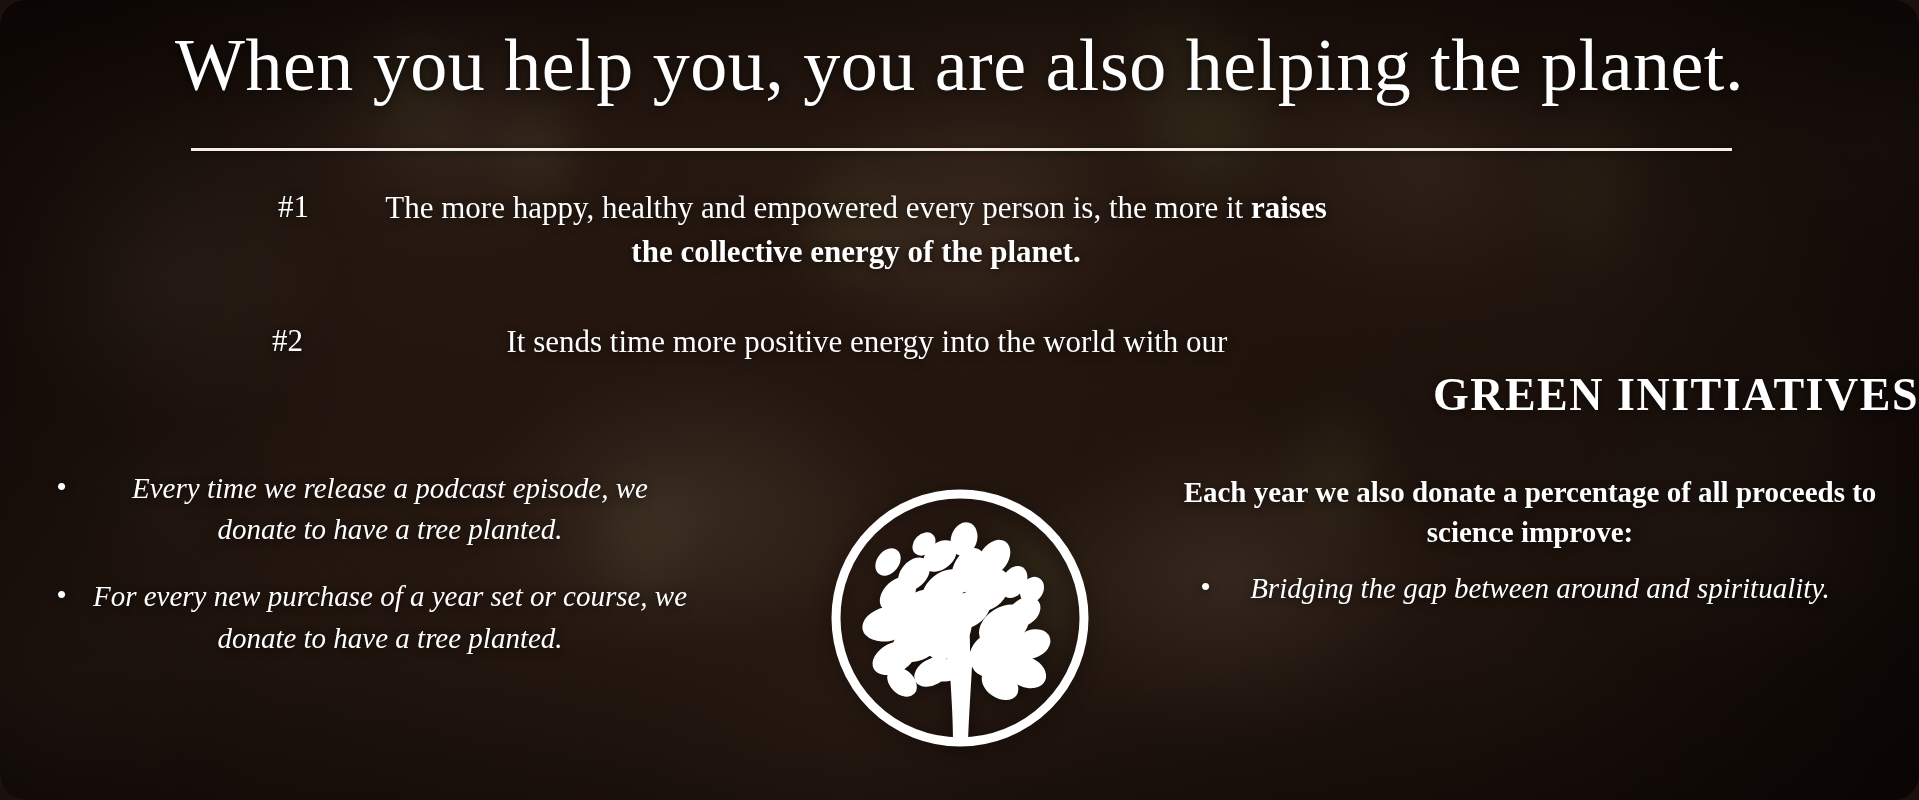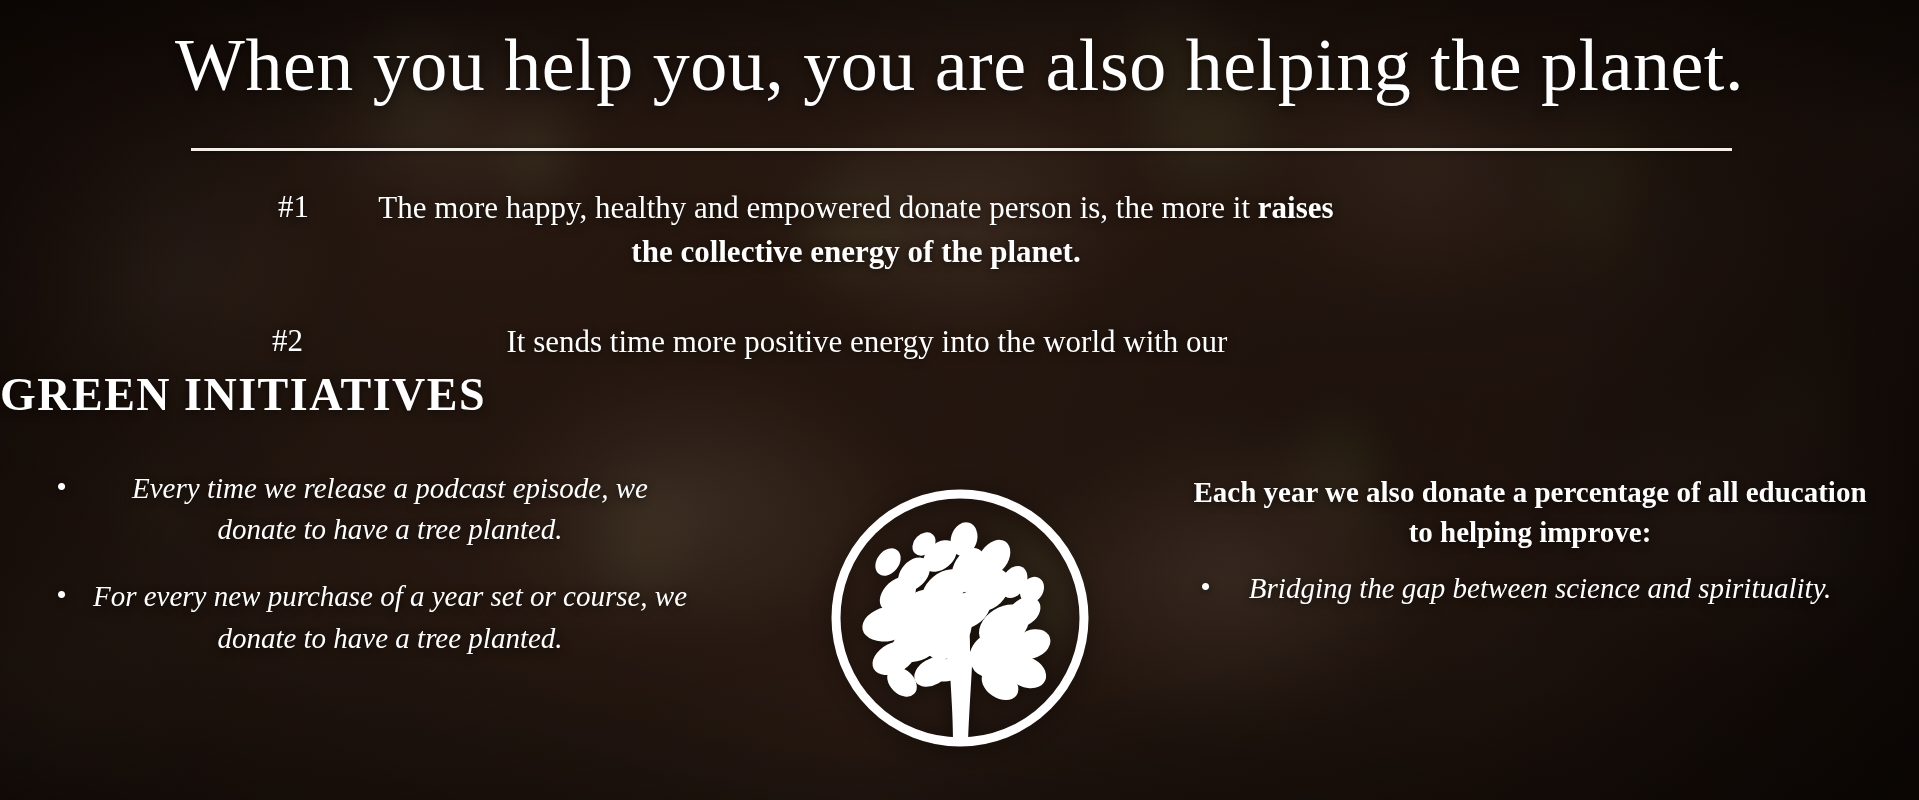--- a/index.html
+++ b/index.html
@@ -12,20 +12,21 @@
     background: #1a100c;
   }
 
   .slide {
     position: relative;
     width: 1919px;
     height: 800px;
     overflow: hidden;
     font-family: "Liberation Serif", "DejaVu Serif", serif;
     color: #ffffff;
+    border-radius: 25px;
   }
 
   
   .bg-photo {
     position: absolute;
     inset: 0;
     background-color: #2a1b13;
     overflow: hidden;
   }
 
@@ -159,21 +160,21 @@
   #point1 .point-num { width: 96px; }
 
   #point2 { left: 272px; top: 320px; width: 1080px; }
   #point2 .point-num { width: 110px; }
 
   .green-initiatives {
     position: absolute;
     left: 0;
     top: 368px;
     width: 1919px;
-    text-align: left;
+    text-align: right;
     font-size: 46px;
     font-weight: 700;
     letter-spacing: 1.5px;
     text-shadow: 0 2px 10px rgba(0,0,0,0.6);
   }
 
   
   .col {
     position: absolute;
     font-size: 29px;
@@ -246,41 +247,41 @@
   </div>
 
   <div class="content">
 
     <h1 class="title">When you help you, you are also helping the planet.</h1>
 
     <div class="divider"></div>
 
     <div class="point" id="point1">
       <span class="point-num">#1</span>
-      <span class="point-body"><span>The more happy, healthy and empowered donate person is, the more it </span><b>raises the collective energy of the planet.</b></span>
+      <span class="point-body"><span>The more happy, healthy and empowered every person is, the more it </span><b>raises the collective energy of the planet.</b></span>
     </div>
 
     <div class="point" id="point2">
       <span class="point-num">#2</span>
       <span class="point-body">It sends time more positive energy into the world with our</span>
     </div>
 
     <div class="green-initiatives">GREEN INITIATIVES</div>
 
     <div class="col" id="col-left">
       <ul class="bullets">
         <li>Every time we release a podcast episode, we donate to have a tree planted.</li>
         <li>For every new purchase of a year set or course, we donate to have a tree planted.</li>
       </ul>
     </div>
 
     <div class="col" id="col-right">
-      <div class="col-heading">Each year we also donate a percentage of all education to helping improve:</div>
+      <div class="col-heading">Each year we also donate a percentage of all proceeds to science improve:</div>
       <ul class="bullets">
-        <li>Bridging the gap between science and spirituality.</li>
+        <li>Bridging the gap between around and spirituality.</li>
       </ul>
     </div>
 
     <div class="logo">
       <svg viewBox="0 0 264 264" xmlns="http://www.w3.org/2000/svg" aria-hidden="true">
         <circle cx="132" cy="132" r="124" fill="none" stroke="#ffffff" stroke-width="9"></circle>
         <g fill="#ffffff">
 
           <path d="M125 256
                    C125 230 123 205 122 186

